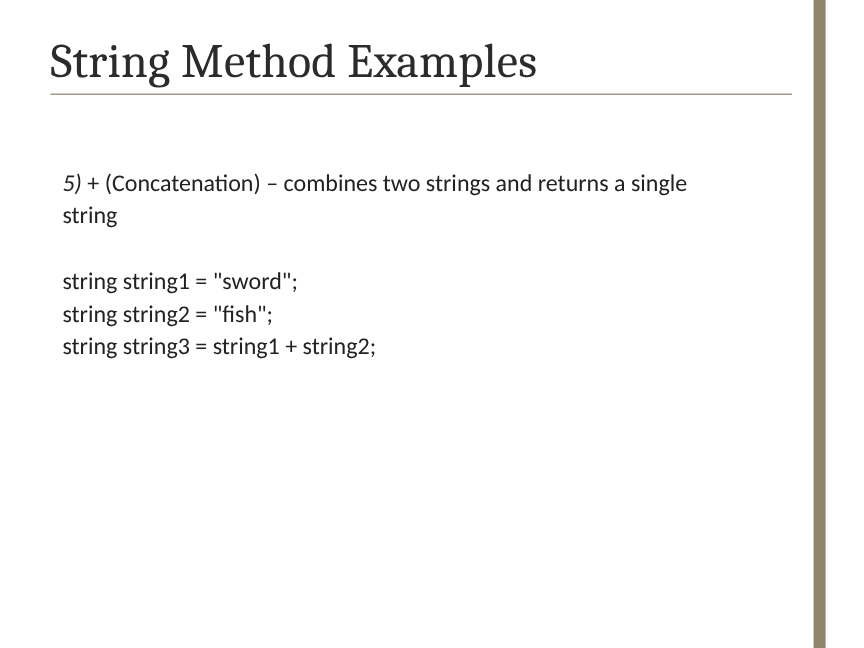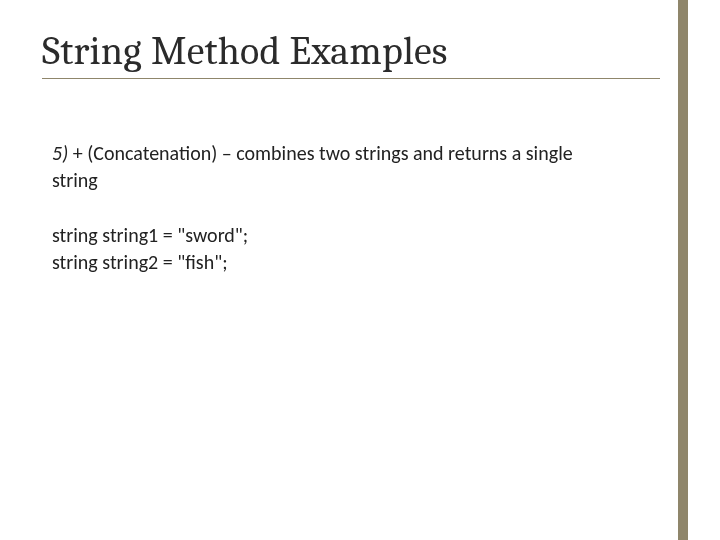--- a/index.html
+++ b/index.html
@@ -81,17 +81,18 @@
 
   <div class="body">
 
     <div class="desc">
       <span class="lead">5)</span><span> +  (Concatenation) – combines two strings and returns a single string</span>
     </div>
 
     <div class="code-lines">
       <div>string string1 = "sword";</div>
       <div>string string2 = "fish";</div>
+      <div>string string3 = string1 + string2;</div>
     </div>
 
   </div>
 
 </div>
 
 </body></html>

